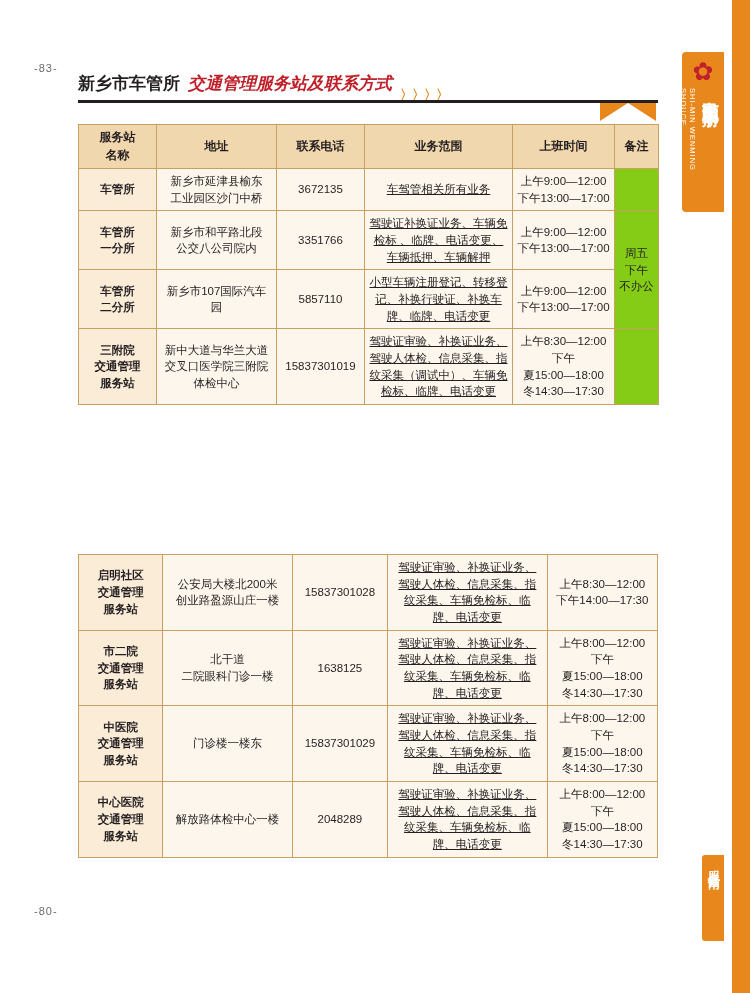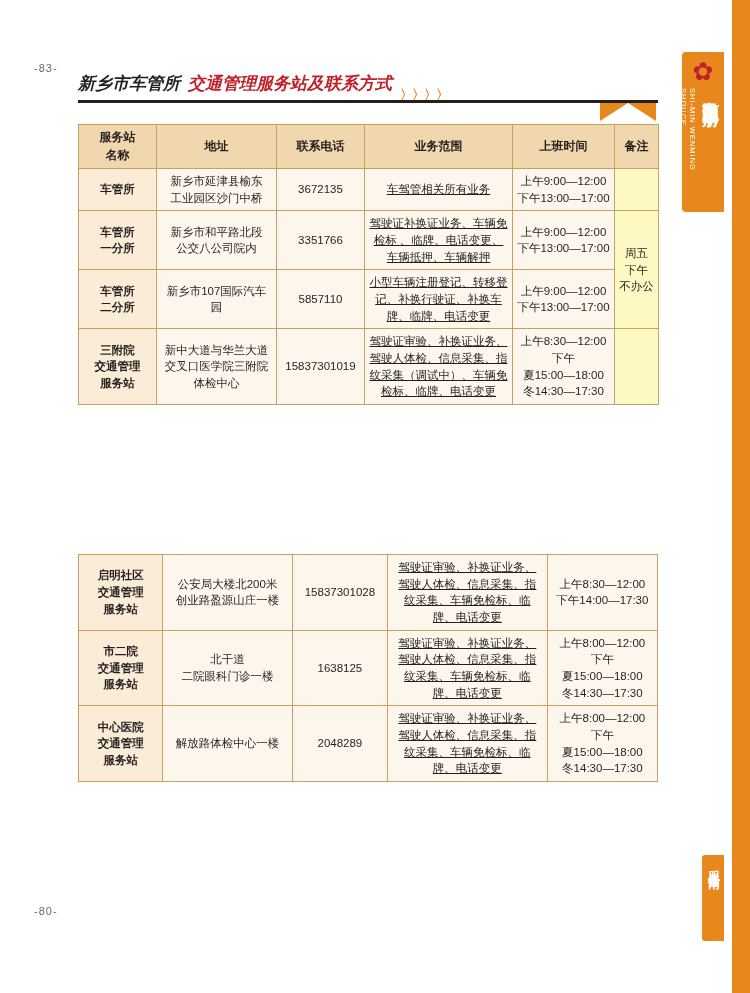--- a/index.html
+++ b/index.html
@@ -65,21 +65,21 @@
   }
   .page-num-top { left:34px; top:62px; }
   .page-num-bottom { left:34px; top:905px; }
 
   
   .heading {
     position:absolute; left:78px; top:72px; width:420px; height:26px;
     white-space:nowrap;
   }
   .heading .h-black {
-    font-size:17px; font-weight:bold; font-style:italic; color:#231f20;
+    font-size:17px; font-weight:bold; color:#231f20;
     font-family:"Liberation Serif", serif;
   }
   .heading .h-red {
     font-size:17px; font-weight:bold; font-style:italic; color:#c0202a;
     font-family:"Liberation Serif", serif;
     margin-left:8px;
   }
   .arrows {
     position:absolute; left:400px; top:86px;
     color:#e8881c; font-size:13px; letter-spacing:-1px; font-weight:bold;
@@ -113,21 +113,21 @@
     font-weight:normal;
   }
   table.svc th {
     background:#f1d7ad;
     font-weight:bold;
     font-size:12px;
     height:44px;
   }
   table.svc td { background:#fdf6ec; }
   table.svc td.name { background:#fbecd8; font-weight:bold; }
-  table.svc td.note { background:#fef9c3; }
+  table.svc td.note { background:#84cc16; }
   table.svc td.left { text-align:center; }
 
   #table-top { left:78px; top:124px; width:580px; }
   #table-bottom { left:78px; top:554px; width:580px; }
 
   .col-name { width:78px; }
   .col-addr { width:120px; }
   .col-phone { width:88px; }
   .col-scope { width:148px; }
   .col-time { width:102px; }
@@ -231,20 +231,27 @@
       <td>上午8:30—12:00<br>下午14:00—17:30</td>
     </tr>
     <tr>
       <td class="name">市二院<br>交通管理<br>服务站</td>
       <td class="left">北干道<br>二院眼科门诊一楼</td>
       <td>1638125</td>
       <td class="scope">驾驶证审验、补换证业务、<br>驾驶人体检、信息采集、指<br>纹采集、车辆免检标、临<br>牌、电话变更</td>
       <td>上午8:00—12:00<br>下午<br>夏15:00—18:00<br>冬14:30—17:30</td>
     </tr>
     <tr>
+      <td class="name">中医院<br>交通管理<br>服务站</td>
+      <td class="left">门诊楼一楼东</td>
+      <td>15837301029</td>
+      <td class="scope">驾驶证审验、补换证业务、<br>驾驶人体检、信息采集、指<br>纹采集、车辆免检标、临<br>牌、电话变更</td>
+      <td>上午8:00—12:00<br>下午<br>夏15:00—18:00<br>冬14:30—17:30</td>
+    </tr>
+    <tr>
       <td class="name">中心医院<br>交通管理<br>服务站</td>
       <td class="left">解放路体检中心一楼</td>
       <td>2048289</td>
       <td class="scope">驾驶证审验、补换证业务、<br>驾驶人体检、信息采集、指<br>纹采集、车辆免检标、临<br>牌、电话变更</td>
       <td>上午8:00—12:00<br>下午<br>夏15:00—18:00<br>冬14:30—17:30</td>
     </tr>
   </tbody>
 </table>
 
 </body></html>

